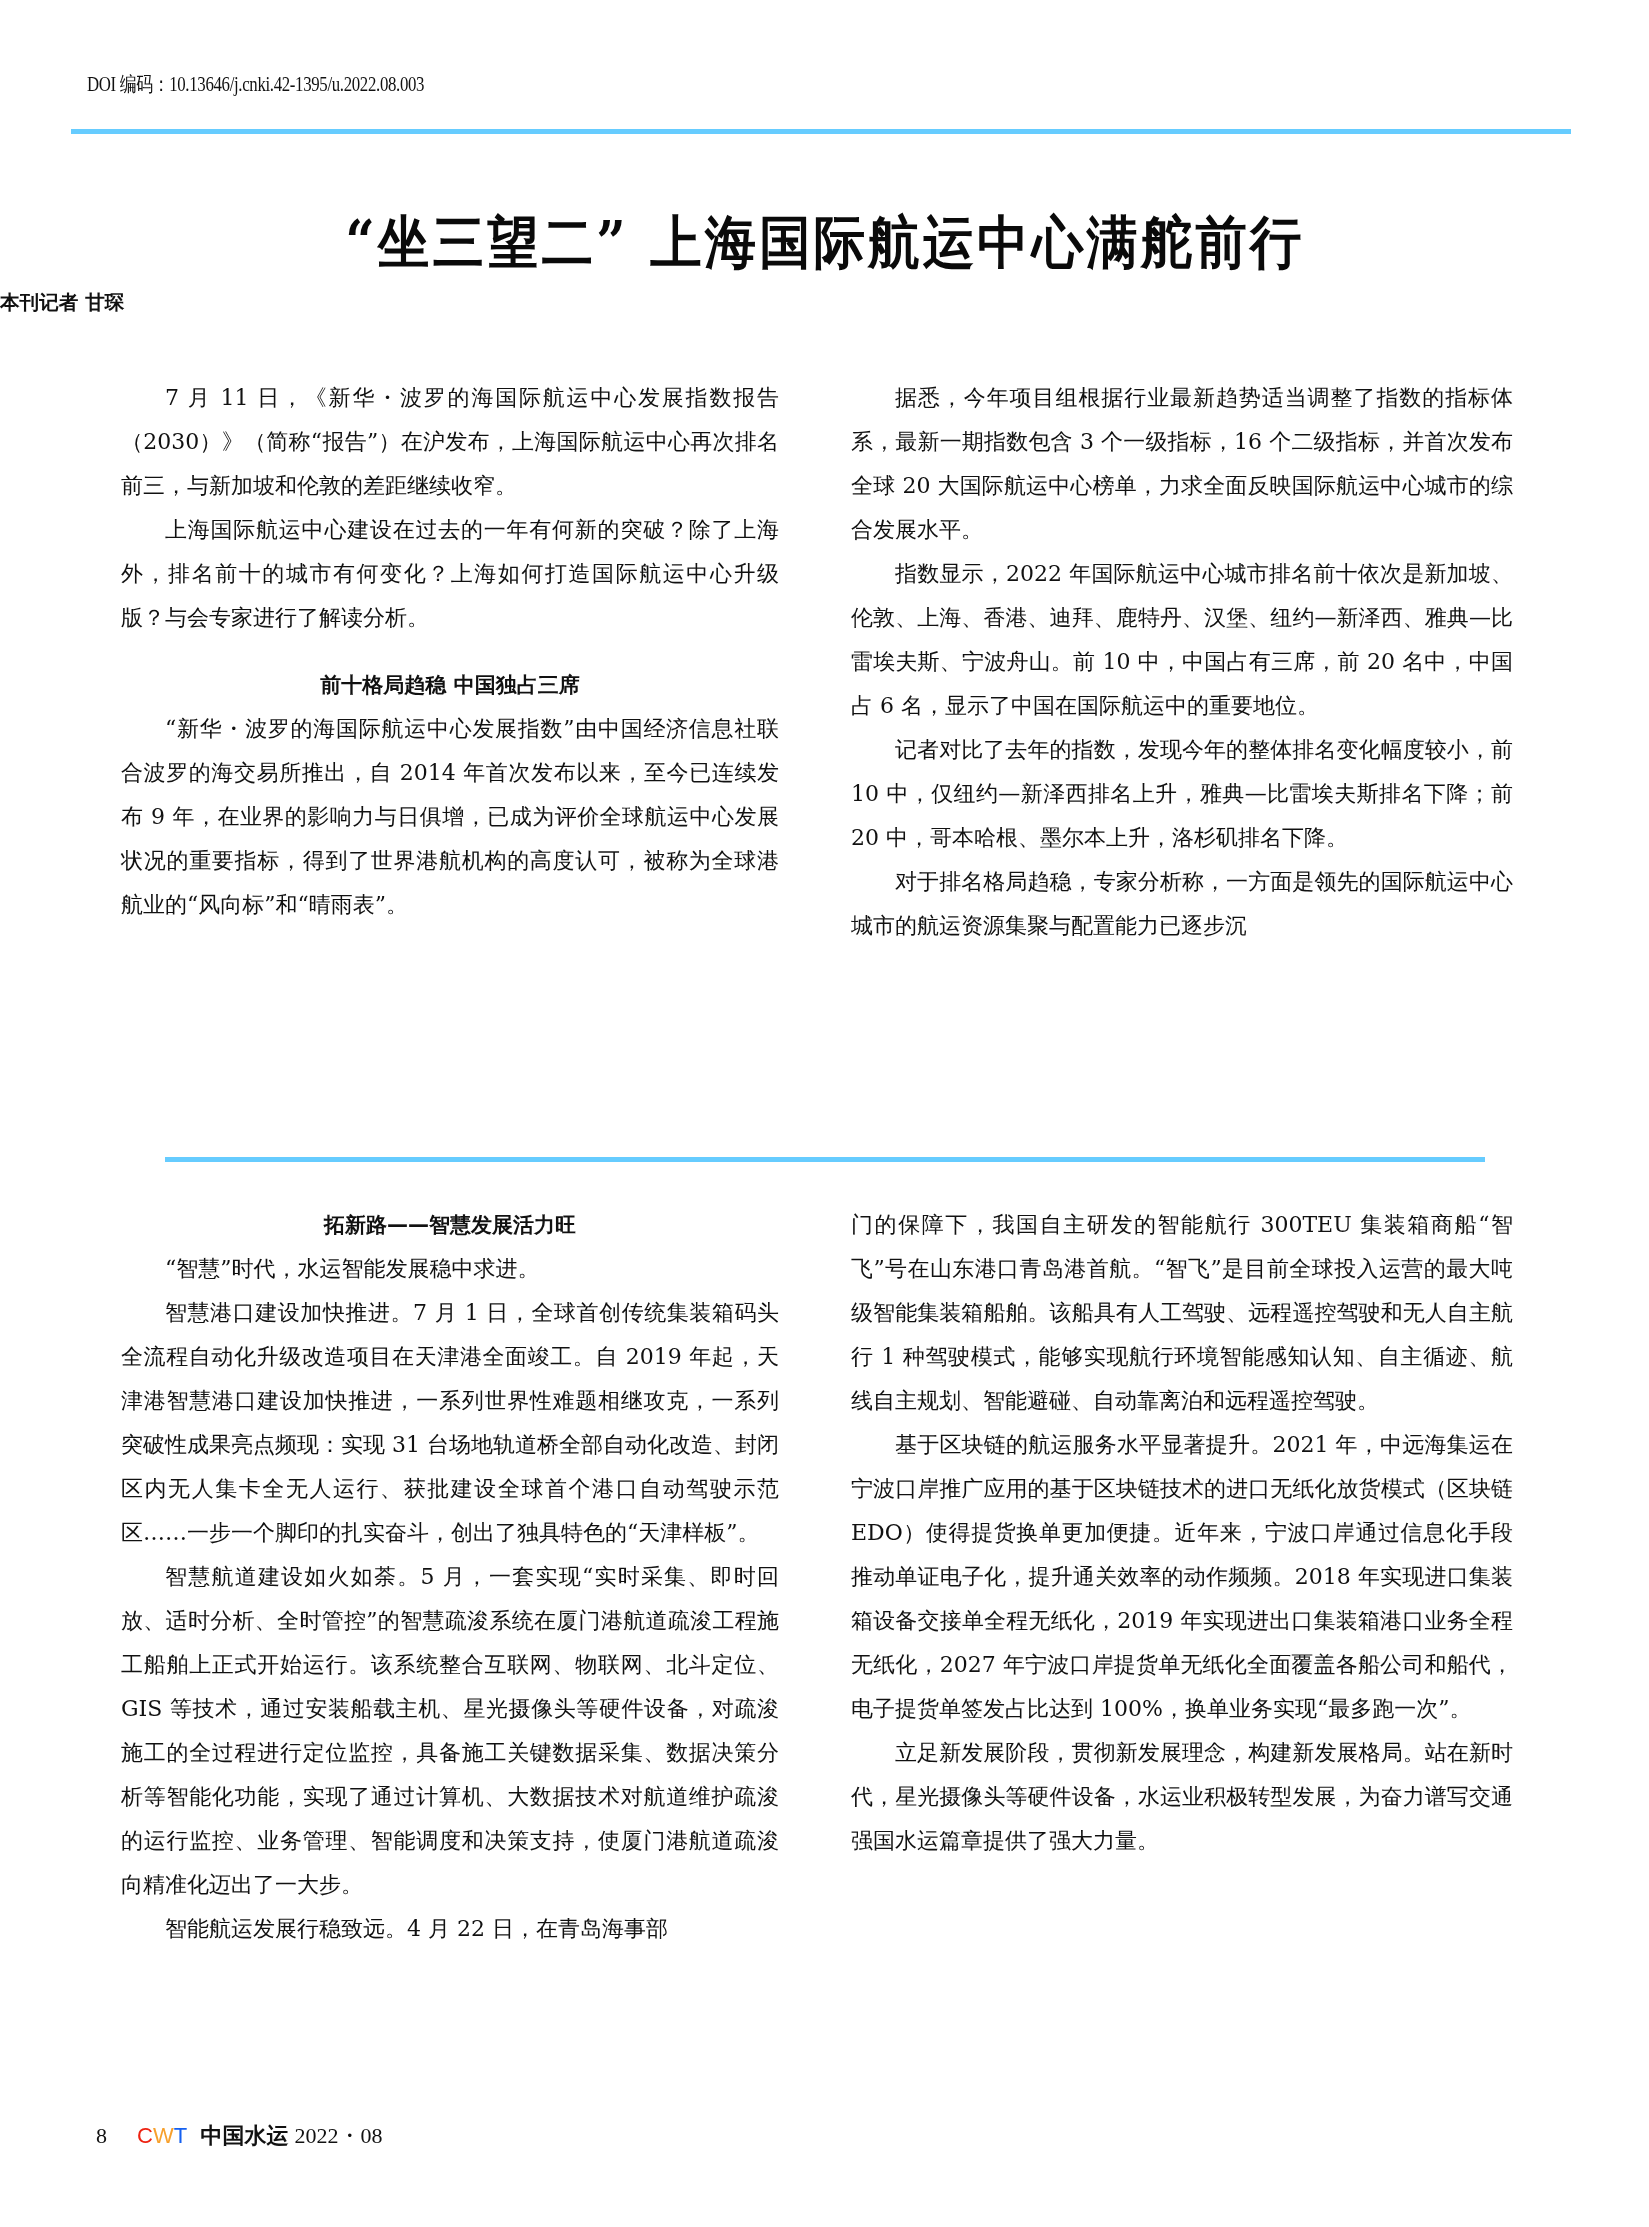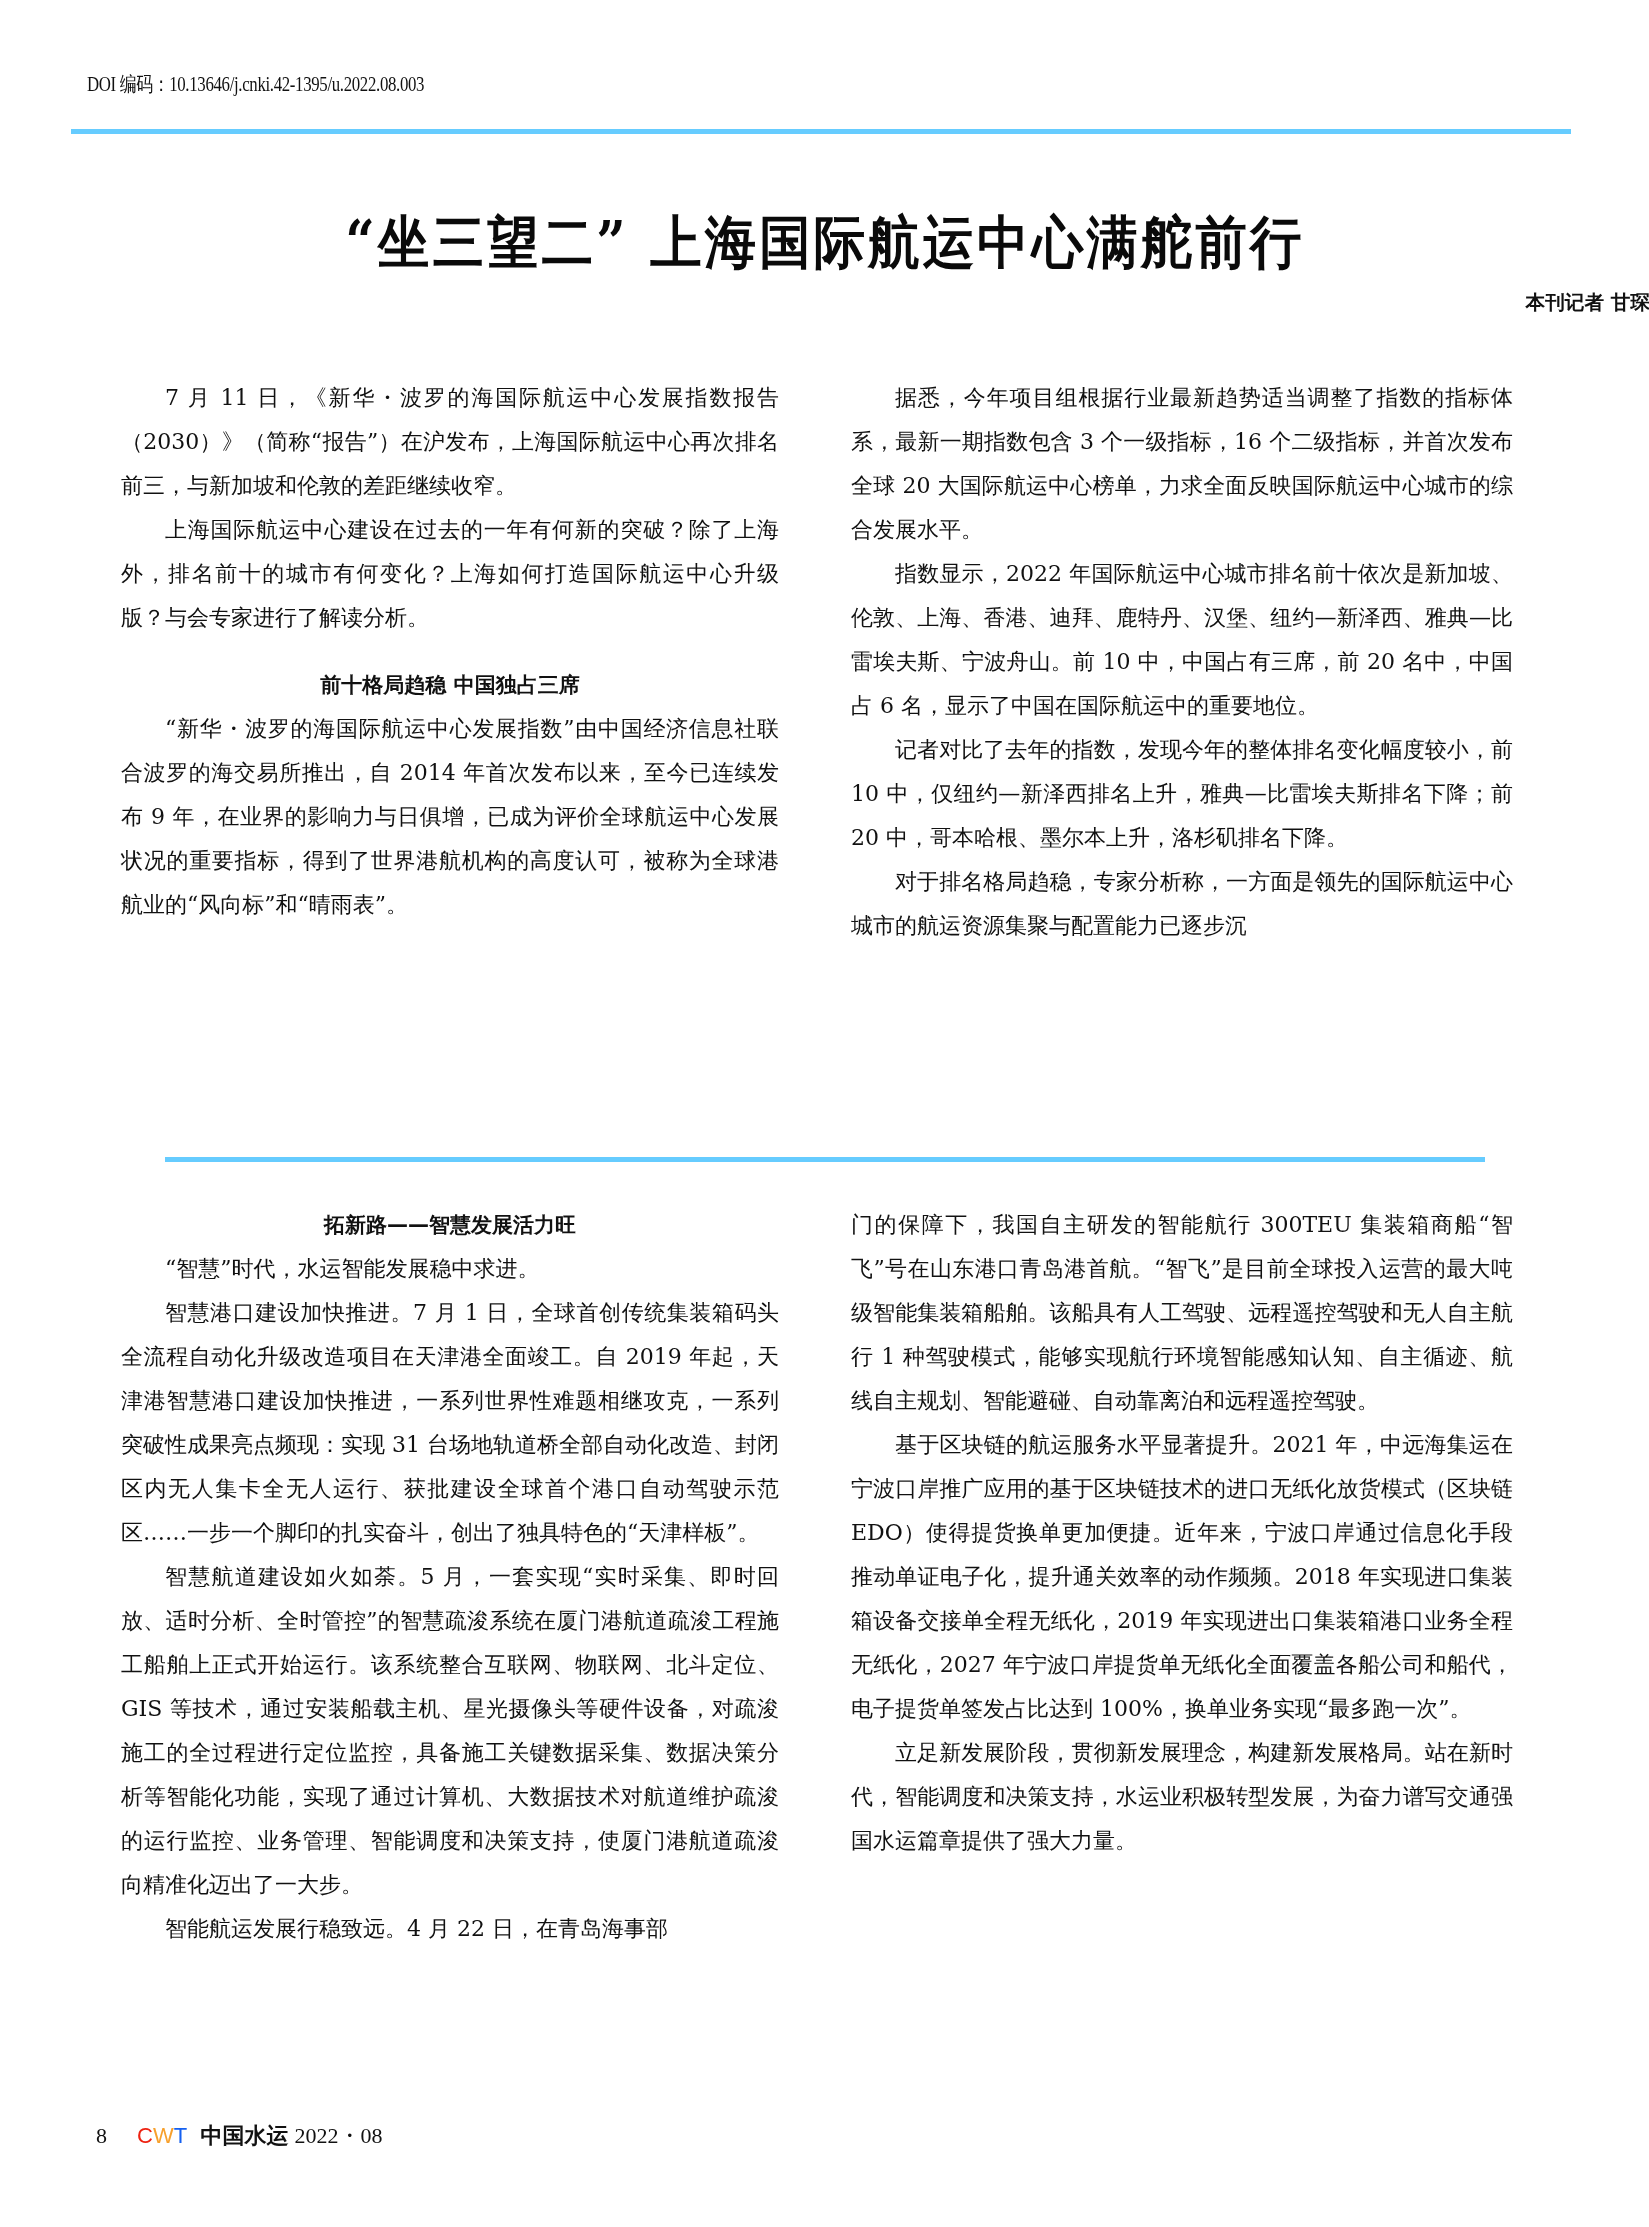--- a/index.html
+++ b/index.html
@@ -6,21 +6,21 @@
   body { width: 1650px; height: 2239px; position: relative; overflow: hidden;
          font-family: "DejaVu Serif", "Liberation Serif", serif; color: #111; }
   .doi { position: absolute; left: 87px; top: 70px; font-family: "Liberation Serif", serif;
          font-size: 20.5px; letter-spacing: -0.4px; color: #111; transform: scaleX(0.82); transform-origin: left top; }
   .rule { position: absolute; height: 4.5px; background: #66ccff; }
   .rule.top { left: 71px; top: 129px; width: 1500px; }
   .rule.mid { left: 165px; top: 1157px; width: 1320px; }
   .title { position: absolute; left: 0; width: 1650px; top: 167px; text-align: center;
            font-family: "DejaVu Serif", serif; font-weight: bold; font-size: 57px; letter-spacing: 3.6px;
            transform: scaleX(0.9); transform-origin: center top; color: #0a0a0a; }
-  .byline { position: absolute; left: 0; width: 1650px; top: 289px; text-align: right;
+  .byline { position: absolute; left: 0; width: 1650px; top: 289px; text-align: left;
             font-family: "DejaVu Sans", sans-serif; font-weight: bold; font-size: 19.6px; }
   .col { position: absolute; font-size: 22px; line-height: 44px; text-align: justify;
          font-family: "DejaVu Serif", serif; }
   .col p { margin: 0; text-indent: 2em; }
   .col p.noind { text-indent: 0; }
   .col h3 { margin: 0; font-family: "DejaVu Sans", sans-serif; font-weight: bold; font-size: 21px;
             text-align: center; line-height: 44px; }
   .c1 { left: 121px; top: 376px; width: 658px; }
   .c2 { left: 851px; top: 376px; width: 662px; }
   .c3 { left: 121px; top: 1203px; width: 658px; }
@@ -61,21 +61,21 @@
   <h3>拓新路——智慧发展活力旺</h3>
   <p>“智慧”时代，水运智能发展稳中求进。</p>
   <p>智慧港口建设加快推进。7 月 1 日，全球首创传统集装箱码头全流程自动化升级改造项目在天津港全面竣工。自 2019 年起，天津港智慧港口建设加快推进，一系列世界性难题相继攻克，一系列突破性成果亮点频现：实现 31 台场地轨道桥全部自动化改造、封闭区内无人集卡全无人运行、获批建设全球首个港口自动驾驶示范区……一步一个脚印的扎实奋斗，创出了独具特色的“天津样板”。</p>
   <p>智慧航道建设如火如荼。5 月，一套实现“实时采集、即时回放、适时分析、全时管控”的智慧疏浚系统在厦门港航道疏浚工程施工船舶上正式开始运行。该系统整合互联网、物联网、北斗定位、GIS 等技术，通过安装船载主机、星光摄像头等硬件设备，对疏浚施工的全过程进行定位监控，具备施工关键数据采集、数据决策分析等智能化功能，实现了通过计算机、大数据技术对航道维护疏浚的运行监控、业务管理、智能调度和决策支持，使厦门港航道疏浚向精准化迈出了一大步。</p>
   <p>智能航运发展行稳致远。4 月 22 日，在青岛海事部</p>
 </div>
 
 <div class="col c4">
   <p class="noind">门的保障下，我国自主研发的智能航行 300TEU 集装箱商船“智飞”号在山东港口青岛港首航。“智飞”是目前全球投入运营的最大吨级智能集装箱船舶。该船具有人工驾驶、远程遥控驾驶和无人自主航行 1 种驾驶模式，能够实现航行环境智能感知认知、自主循迹、航线自主规划、智能避碰、自动靠离泊和远程遥控驾驶。</p>
   <p>基于区块链的航运服务水平显著提升。2021 年，中远海集运在宁波口岸推广应用的基于区块链技术的进口无纸化放货模式（区块链 EDO）使得提货换单更加便捷。近年来，宁波口岸通过信息化手段推动单证电子化，提升通关效率的动作频频。2018 年实现进口集装箱设备交接单全程无纸化，2019 年实现进出口集装箱港口业务全程无纸化，2027 年宁波口岸提货单无纸化全面覆盖各船公司和船代，电子提货单签发占比达到 100%，换单业务实现“最多跑一次”。</p>
-  <p>立足新发展阶段，贯彻新发展理念，构建新发展格局。站在新时代，智能调度和决策支持，水运业积极转型发展，为奋力谱写交通强国水运篇章提供了强大力量。</p>
+  <p>立足新发展阶段，贯彻新发展理念，构建新发展格局。站在新时代，星光摄像头等硬件设备，水运业积极转型发展，为奋力谱写交通强国水运篇章提供了强大力量。</p>
 </div>
 
 <div class="footer">
   <span class="pg">8</span>
   <span class="brand"><span style="color:#ee2211">C</span><span style="color:#f7a02c">W</span><span style="color:#1560f0">T</span></span>
   <span class="mag">中国水运</span>
   <span class="issue">2022・08</span>
 </div>
 
 

